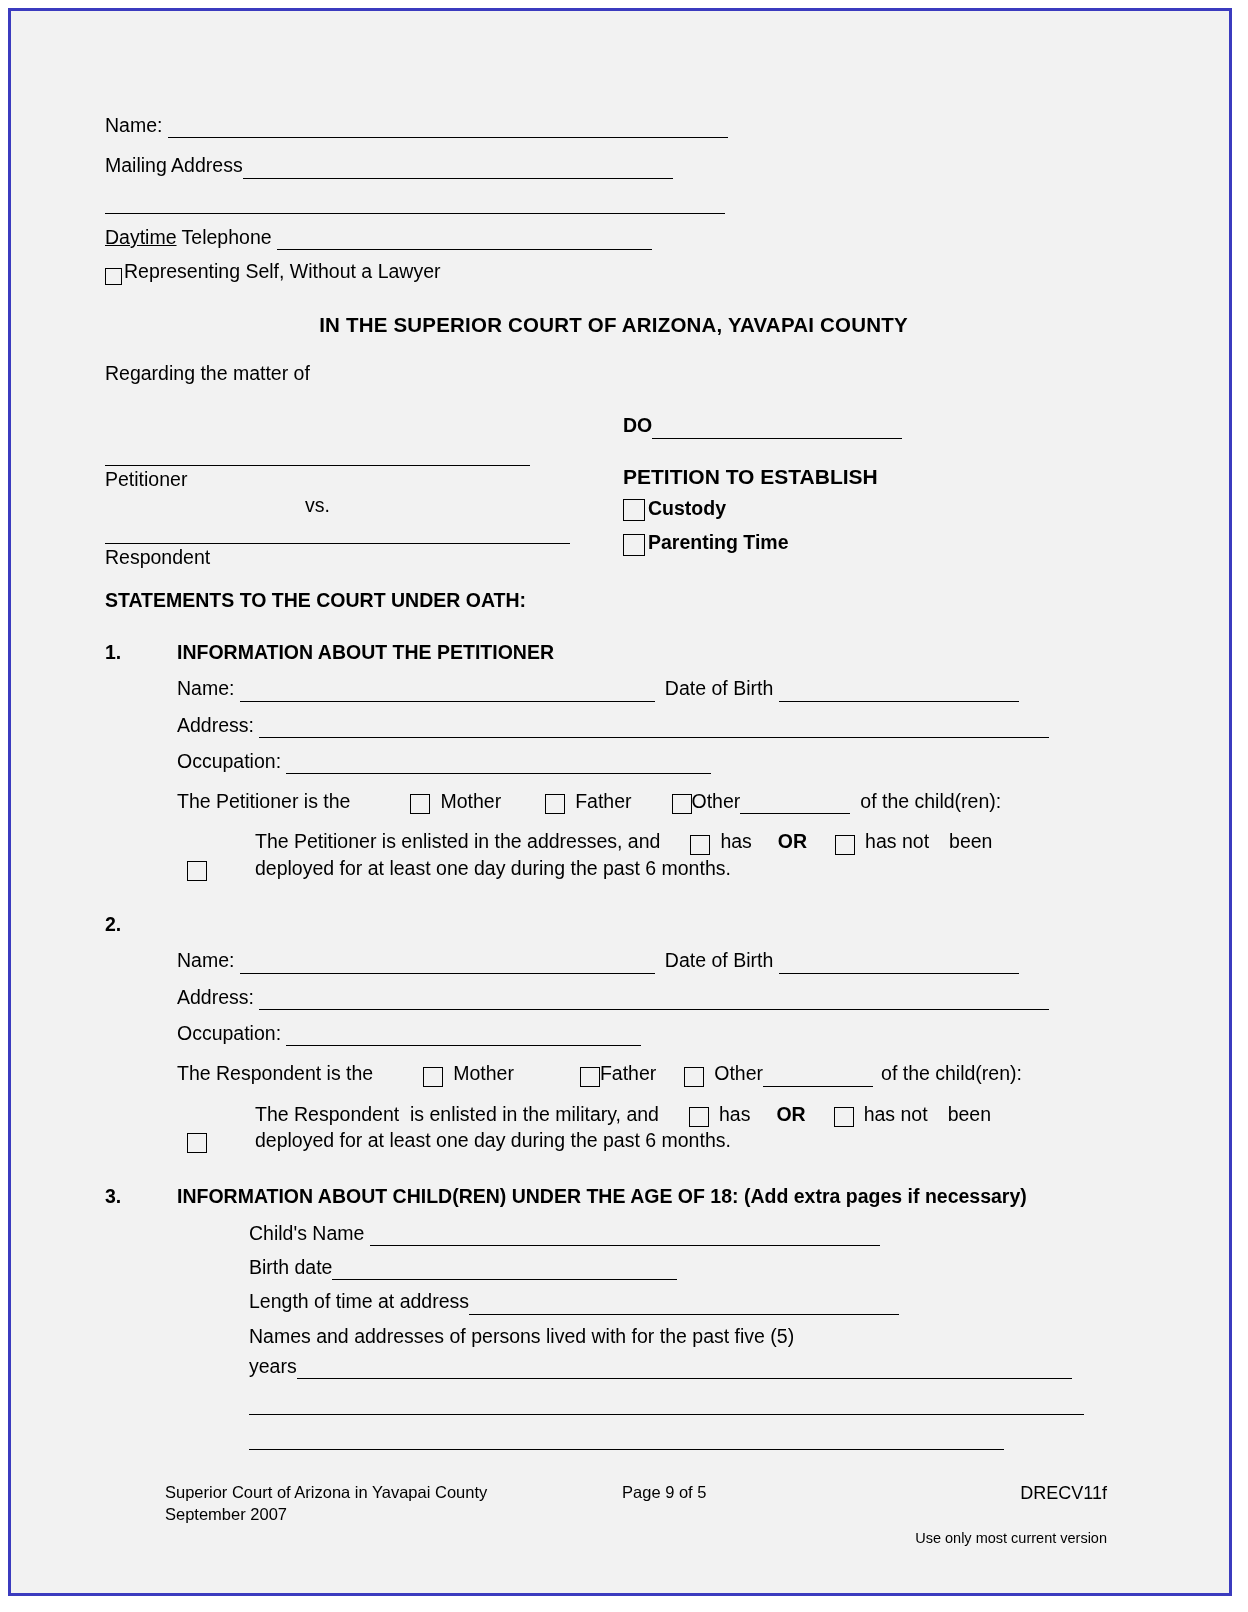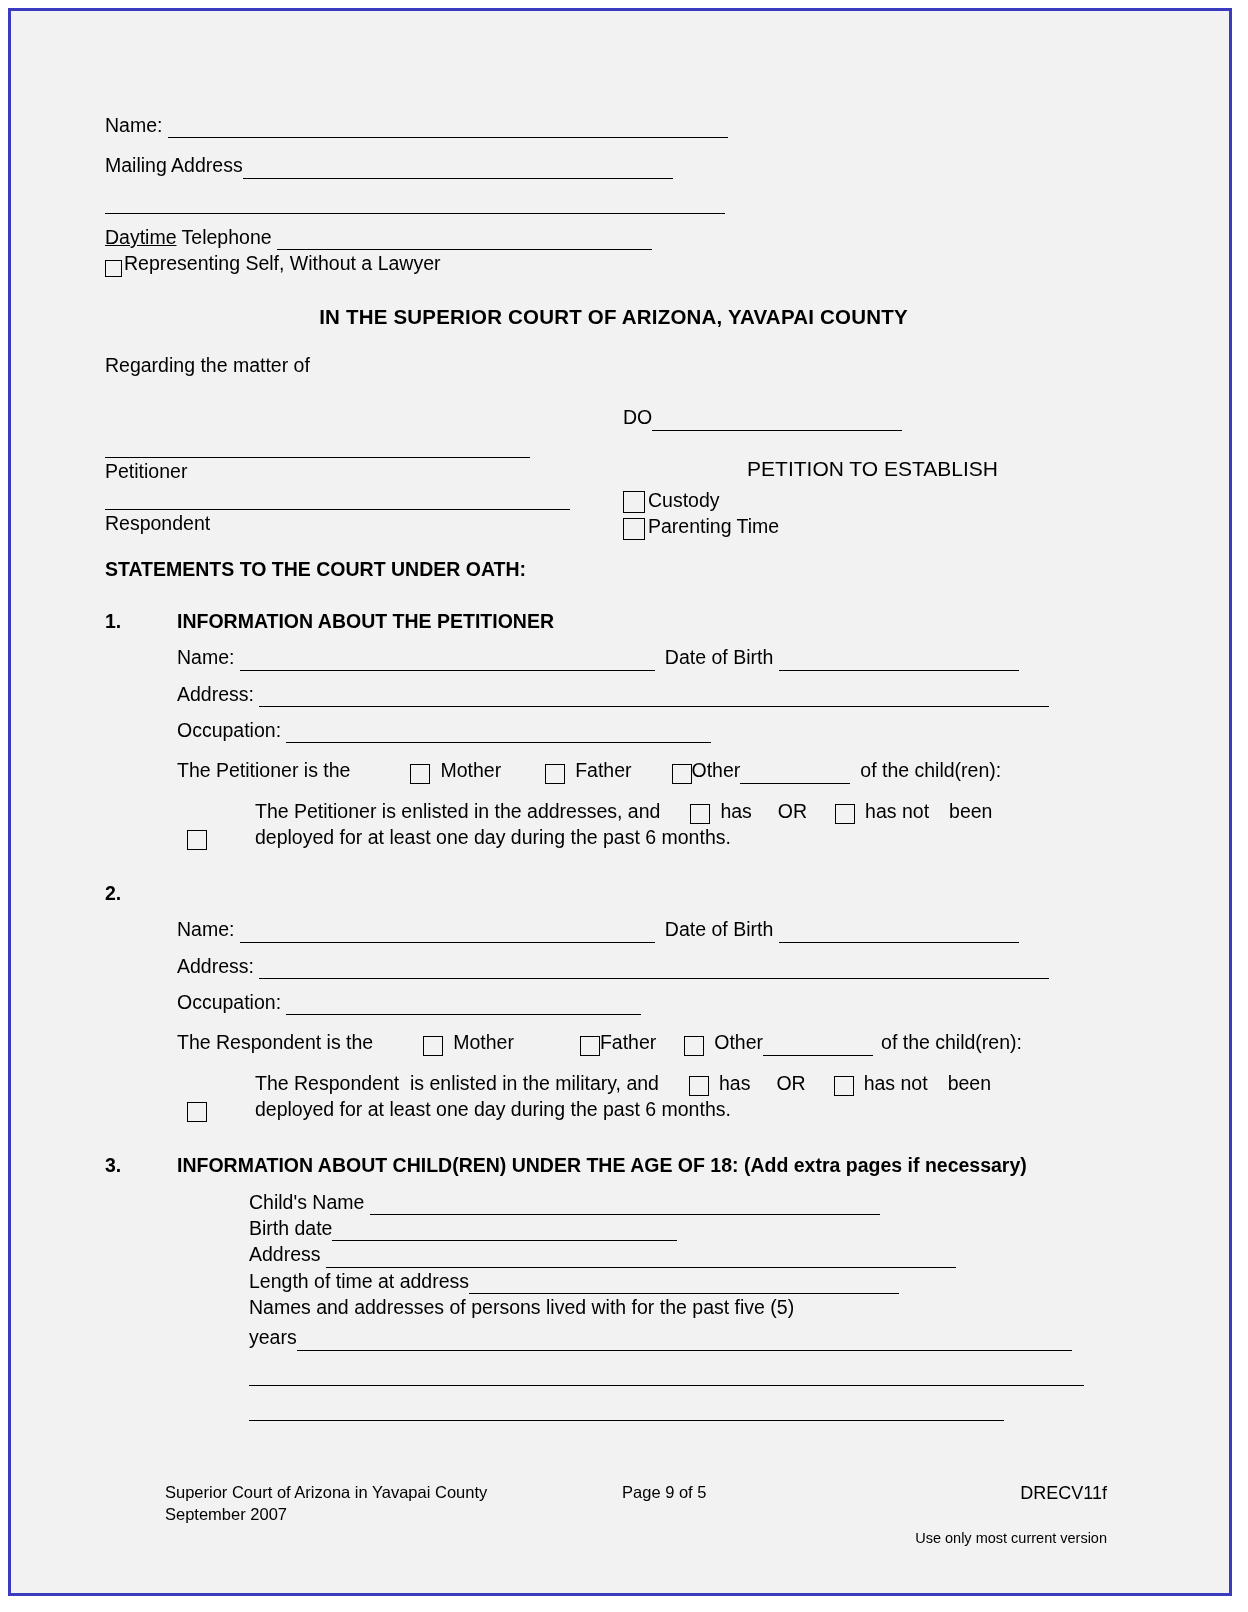--- a/index.html
+++ b/index.html
@@ -43,24 +43,24 @@
     font-size: 19.5px;
     line-height: 1.35;
   }
   .row { display: flex; align-items: flex-end; }
   .ln {
     border-bottom: 1.6px solid #000;
     display: inline-block;
     height: 1.05em;
   }
   .lbl { white-space: pre; }
-  .bold { font-weight: normal; text-align: center; }
+  .bold { font-weight: bold; }
   .ul { text-decoration: underline; }
   .mt4 { margin-top: 4px; }
-  .mt8 { }
+  .mt8 { margin-top: 8px; }
   .mt10 { margin-top: 10px; }
   .mt14 { margin-top: 14px; }
   .mt24 { margin-top: 24px; }
 
   .cb {
     display: inline-block;
     width: 17px;
     height: 17px;
     border: 1.8px solid #000;
     box-sizing: border-box;
@@ -154,20 +154,21 @@
       <div class="courtline">IN THE SUPERIOR COURT OF ARIZONA, YAVAPAI COUNTY</div>
 
       <div class="caption">
         <div class="caption-left">
           <div>Regarding the matter of</div>
           <div class="mt24" style="height:34px;"></div>
           <div class="row">
             <span class="ln" style="width:425px;"></span>
           </div>
           <div>Petitioner</div>
+          <div class="center" style="width:425px;">vs.</div>
           <div class="row mt4">
             <span class="ln" style="width:465px;"></span>
           </div>
           <div>Respondent</div>
         </div>
 
         <div class="caption-right">
           <div style="height:52px;"></div>
           <div class="row">
             <span class="bold">DO </span>
@@ -294,24 +295,20 @@
       <div style="padding-left:144px;">
         <div class="row mt10">
           <span class="lbl">Child's Name </span>
           <span class="ln" style="width:510px;"></span>
         </div>
         <div class="row mt8">
           <span class="lbl">Birth date</span>
           <span class="ln" style="width:345px;"></span>
         </div>
         <div class="row mt8">
-          <span class="lbl">Address </span>
-          <span class="ln" style="width:630px;"></span>
-        </div>
-        <div class="row mt8">
           <span class="lbl">Length of time at address</span>
           <span class="ln" style="width:430px;"></span>
         </div>
         <div class="mt8">Names and addresses of persons lived with for the past five (5)</div>
         <div class="row mt4">
           <span class="lbl">years</span>
           <span class="ln" style="width:775px;"></span>
         </div>
         <div class="row mt14">
           <span class="ln" style="width:835px;"></span>

